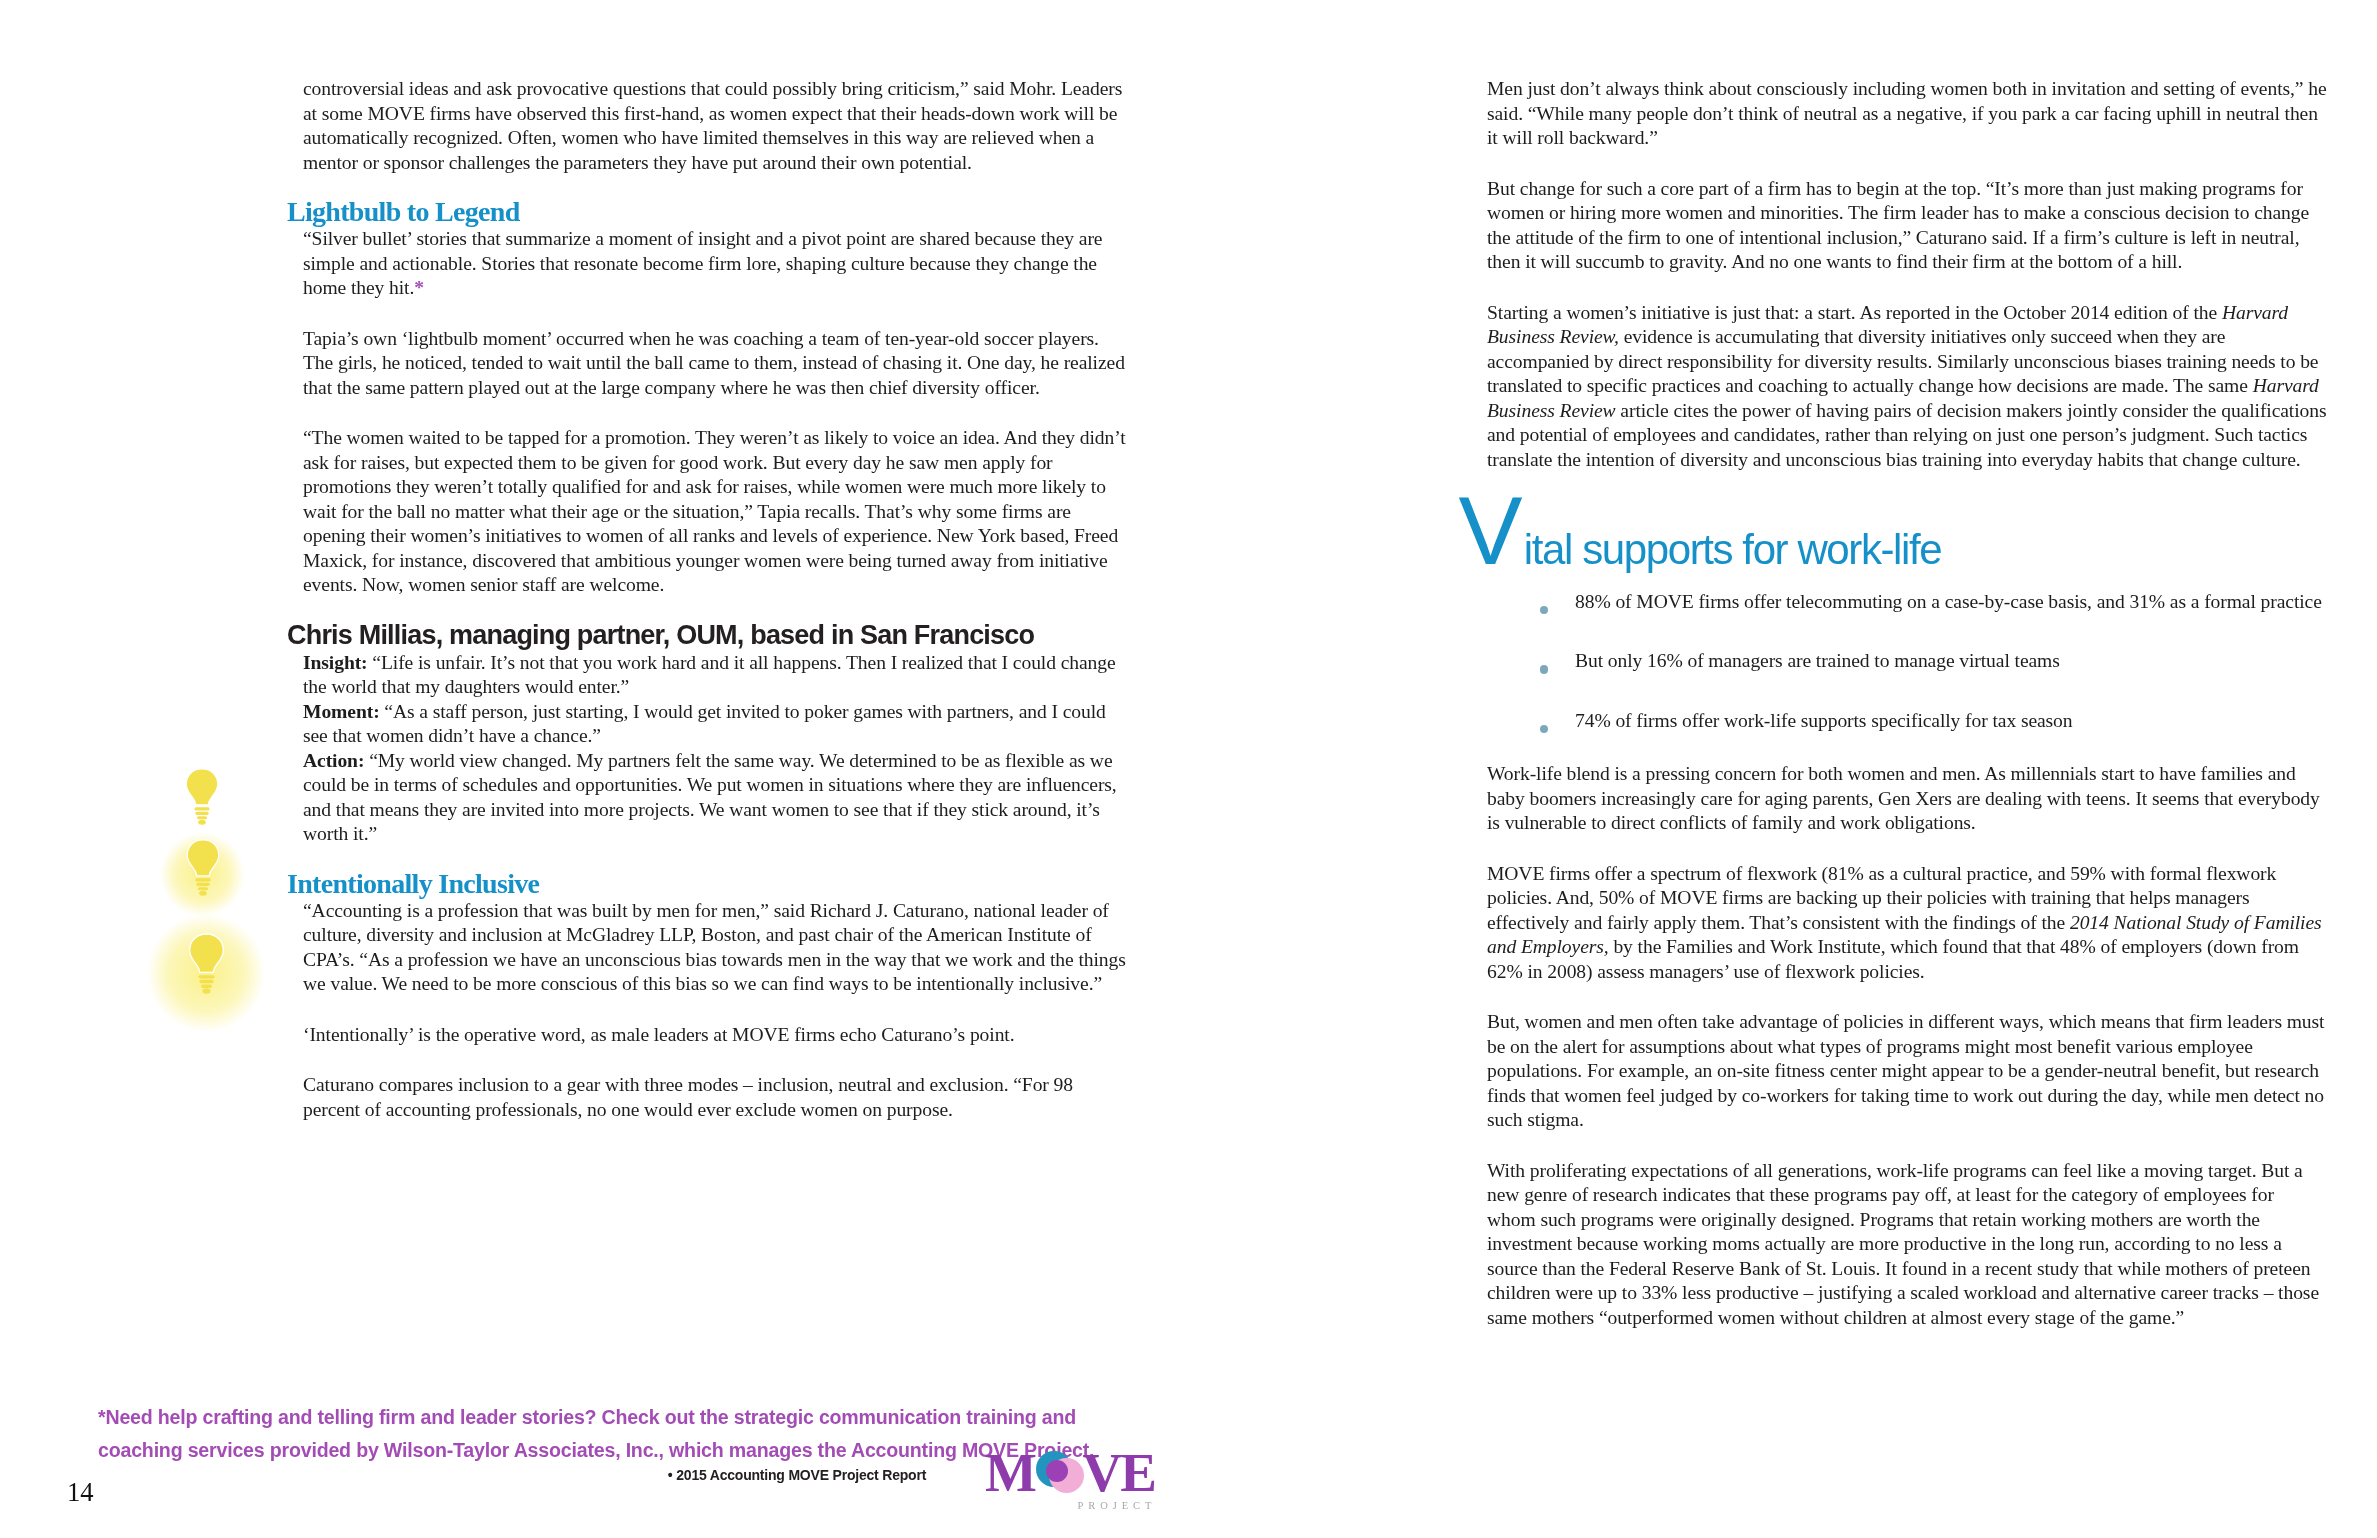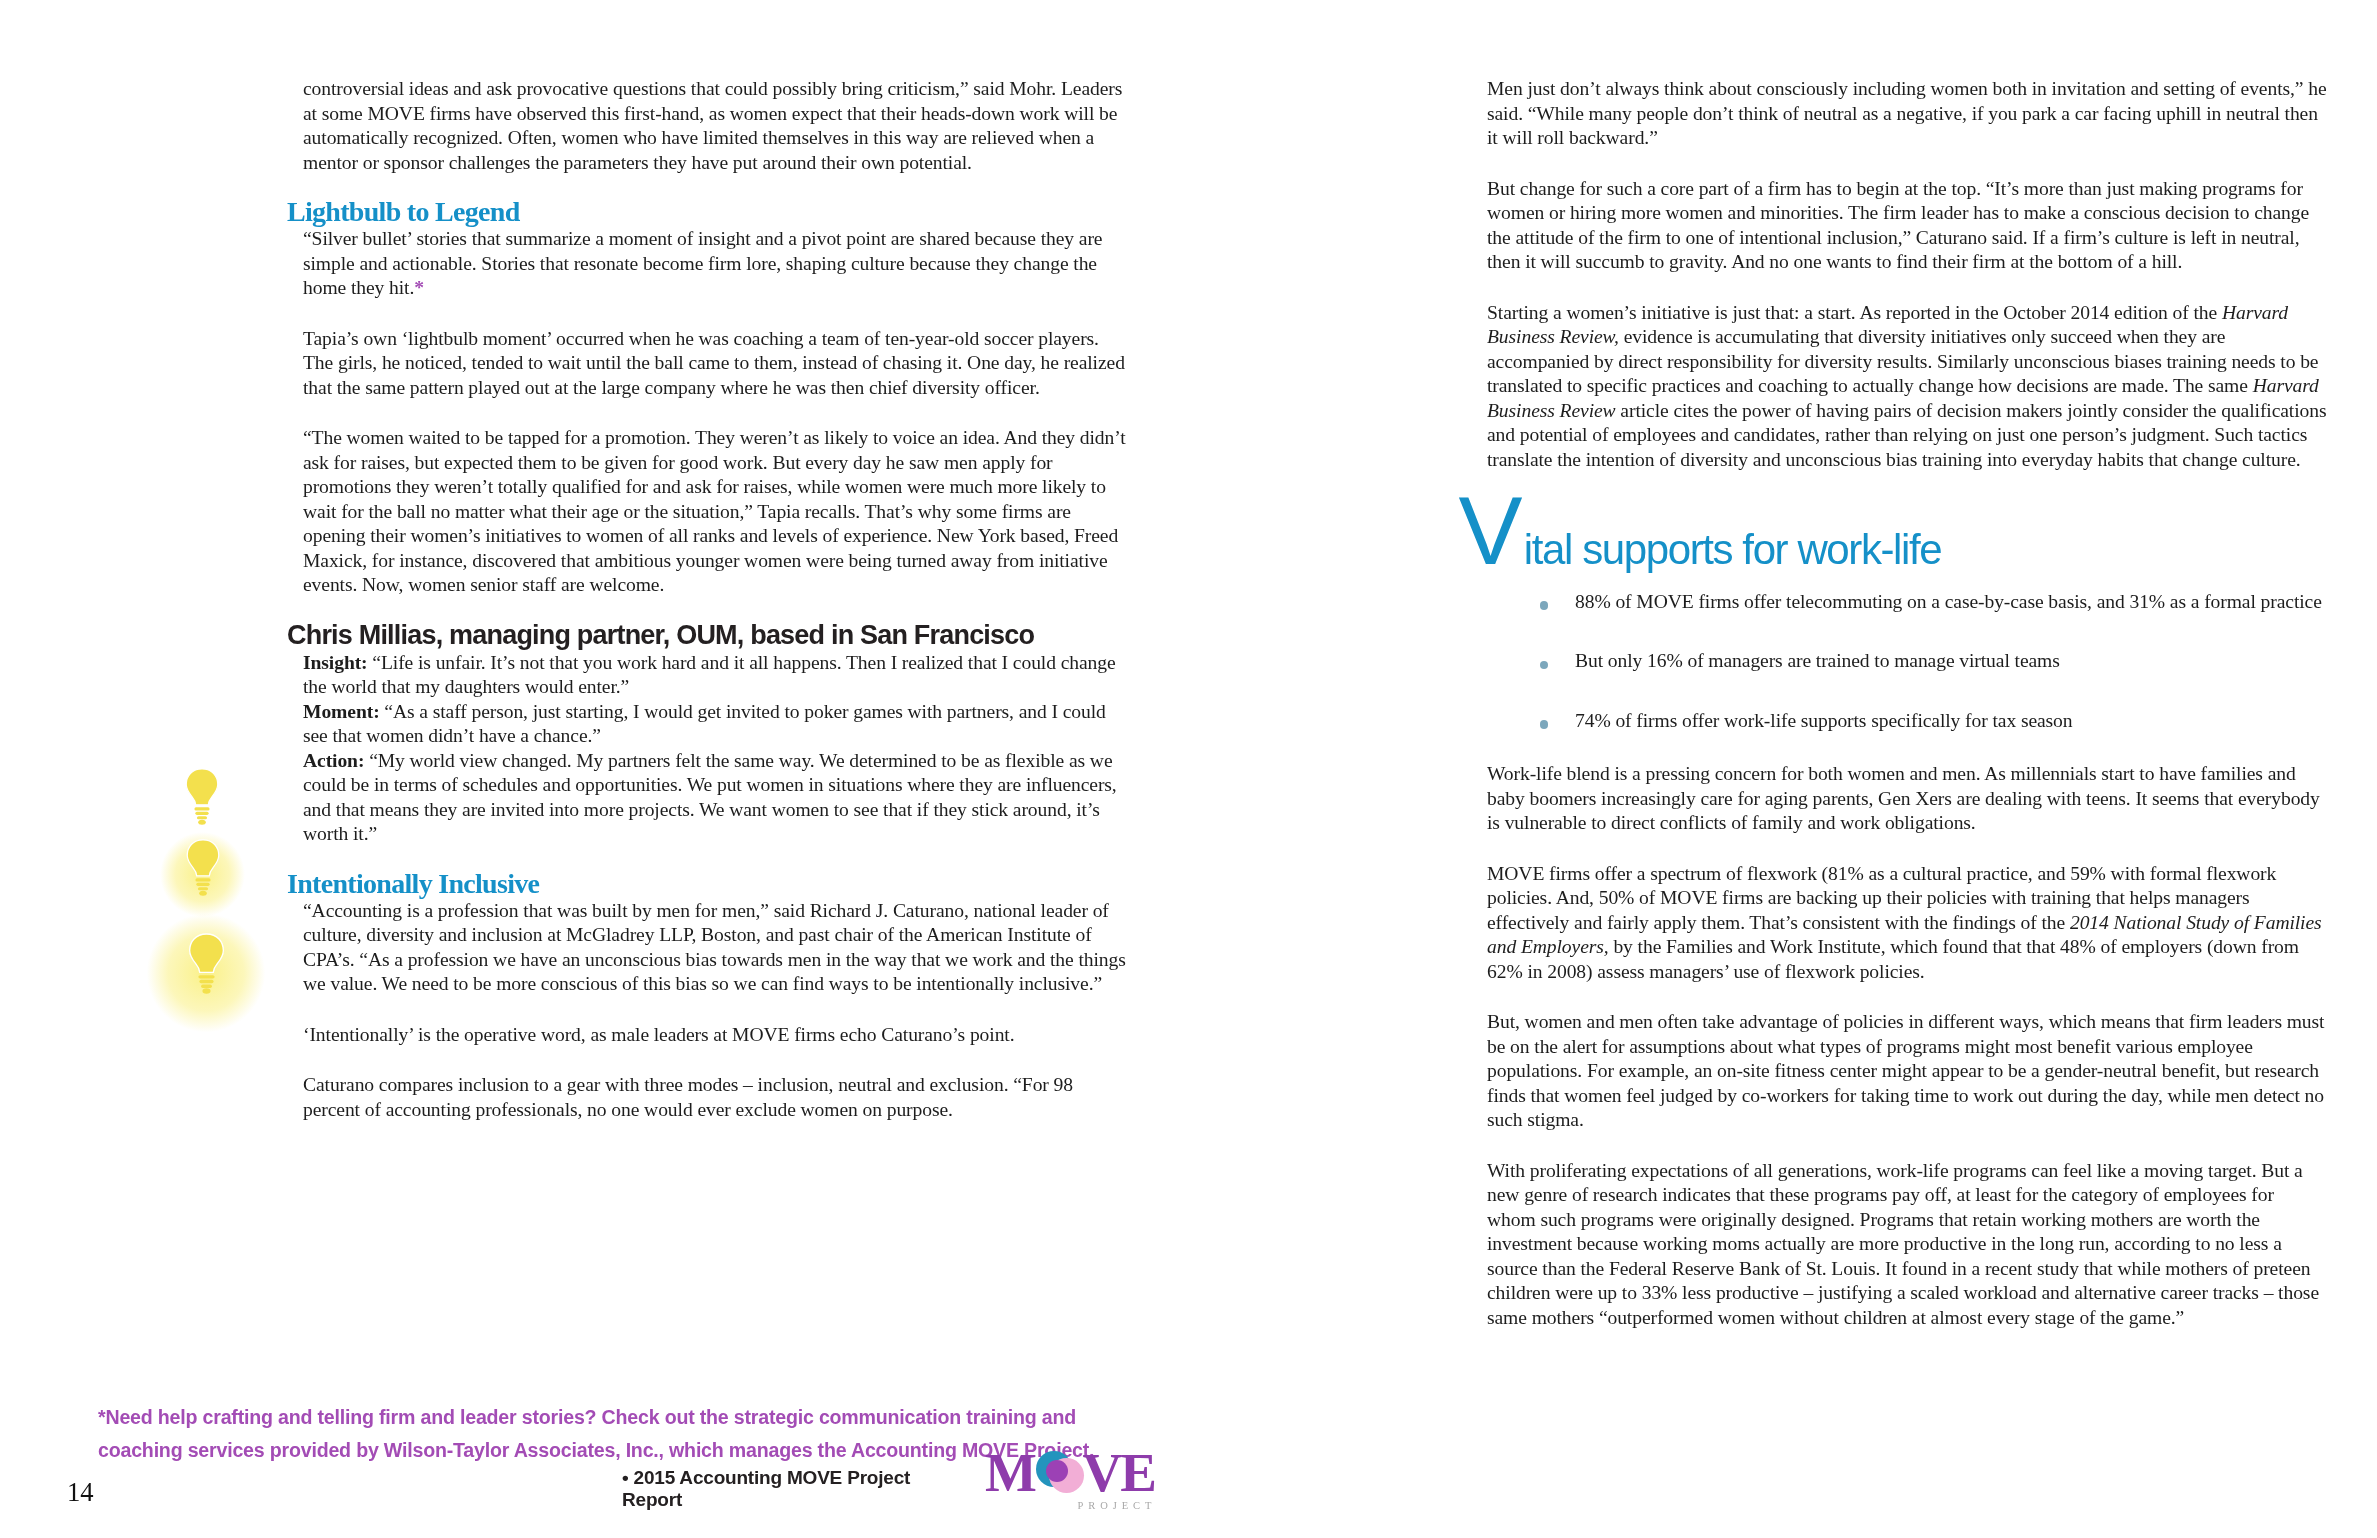--- a/index.html
+++ b/index.html
@@ -32,42 +32,42 @@
   .seg-b{font-weight:bold;}
   .seg-i{font-style:italic;}
   .seg-purple{color:var(--purple);font-weight:bold;}
   
   .vs-heading{display:flex;align-items:baseline;color:var(--blue);margin:18px 0 0 -12.6px;
     font-family:"Liberation Sans",sans-serif;letter-spacing:-1.4px;}
   .vs-heading .dropcap{font-size:96px;line-height:0.85;font-weight:400;margin-right:2.8px;}
   .vs-heading .rest{font-size:42px;font-weight:400;}
   
   ul.bullets{list-style:none;margin:18px 0 0 0;padding:0 0 0 69px;}
-  ul.bullets li{display:flex;align-items:center;margin:0;}
+  ul.bullets li{display:flex;align-items:flex-end;margin:0;}
   ul.bullets li + li{margin-top:35px;}
   ul.bullets .dot{flex:0 0 auto;width:8.4px;height:8.4px;border-radius:50%;
     background:var(--dot);margin:7.7px 26.6px 0 0;}
   ul.bullets .btxt{display:block;}
   
   .bulb-rail{position:absolute;left:140px;top:761px;width:133px;height:301px;}
   .bulb-wrap{position:absolute;}
   .glow{position:absolute;border-radius:50%;
     background:radial-gradient(closest-side,rgba(250,240,130,0.95) 0%,rgba(250,240,130,0.55) 48%,rgba(250,240,130,0) 75%);}
   .bulb-svg{position:relative;display:block;}
   
   .footnote{
     position:absolute;left:98px;top:1401px;width:1189px;
     font-family:"Liberation Sans",sans-serif;font-weight:700;color:var(--purple);
     font-size:19.6px;line-height:33px;letter-spacing:-0.2px;white-space:nowrap;
   }
   
   .page-num{position:absolute;left:67px;top:1477px;font-size:26.6px;color:#111;}
   .footer-line{
-    position:absolute;left:622px;top:1467px;width:350px;text-align:left;
-    font-family:"Liberation Sans",sans-serif;font-weight:700;font-size:19px;color:#242021;letter-spacing:-0.2px;
+    position:absolute;left:622px;top:1467px;width:350px;text-align:center;
+    font-family:"Liberation Sans",sans-serif;font-weight:700;font-size:14px;color:#242021;letter-spacing:-0.2px;
   }
   
   .logo{position:absolute;left:985px;top:1445px;display:flex;align-items:center;}
   .logo .lm{font-family:"Liberation Serif",serif;font-weight:700;color:var(--logo-purple);
     font-size:55px;line-height:55px;letter-spacing:-2.1px;}
   .logo .lo{position:relative;width:45px;height:45px;margin:0 1.4px;}
   .logo .c{position:absolute;border-radius:50%;}
   .logo .c.teal{width:36px;height:36px;left:0;top:1.4px;background:var(--logo-teal);}
   .logo .c.pink{width:35px;height:35px;left:12.6px;top:8.4px;background:var(--logo-pink);}
   .logo .c.purp{width:22.4px;height:22.4px;left:9.8px;top:9.8px;background:#9C41B5;}

